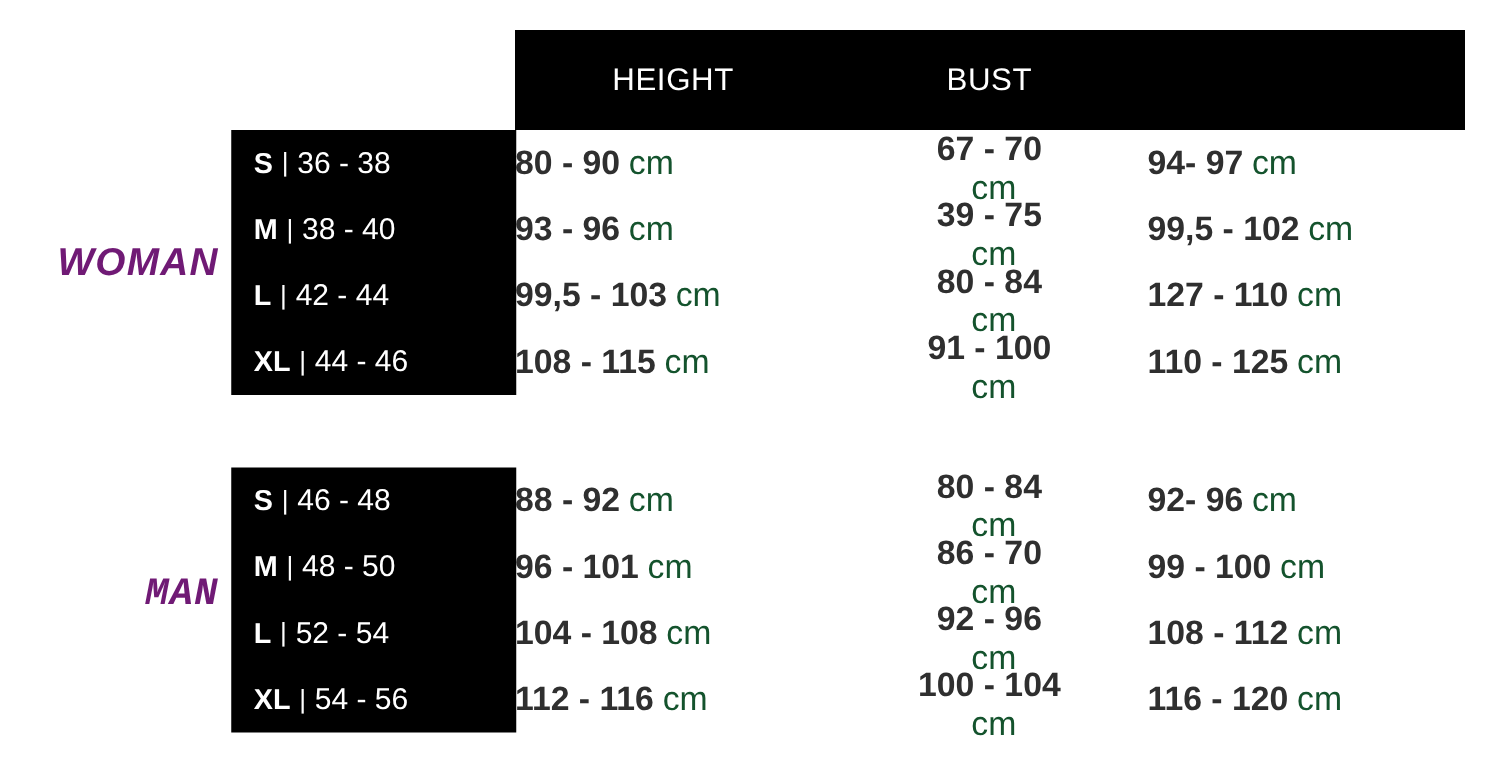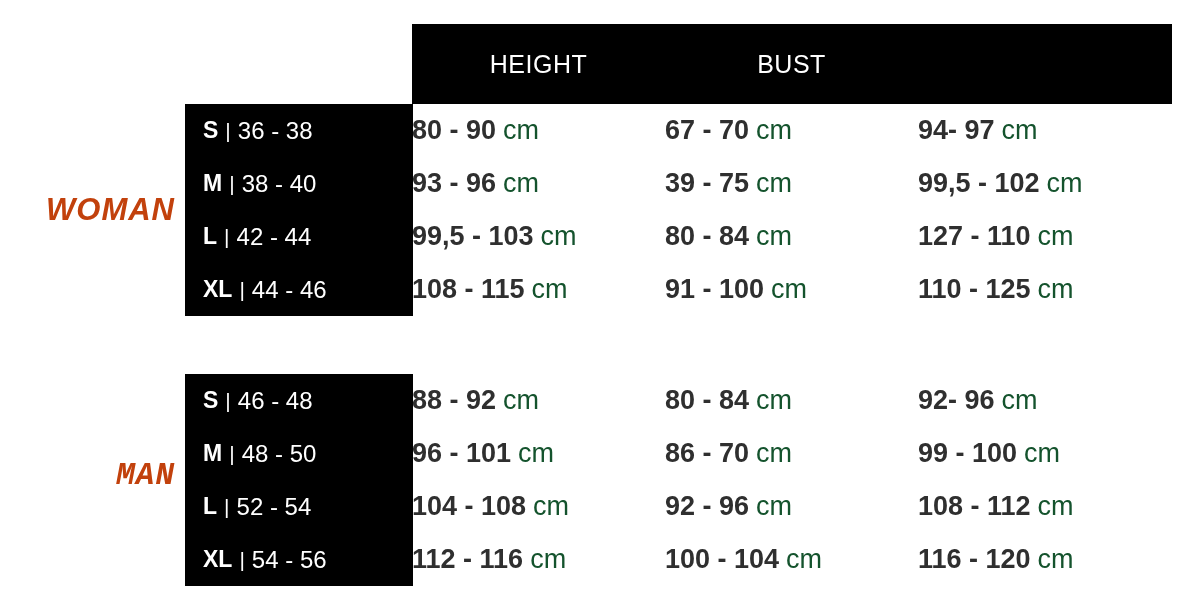--- a/index.html
+++ b/index.html
@@ -56,21 +56,21 @@
   }
   .size-block.woman { top: 104px; height: 212px; }
   .size-block.man   { top: 374px; height: 212px; }
 
   
   .group-label {
     position: absolute;
     font-size: 31px;
     font-weight: bold;
     font-style: italic;
-    color: #c2410c;
+    color: #701a75;
     letter-spacing: 1px;
     text-align: right;
     width: 170px;
     left: 5px;
   }
   .group-label.woman { top: 192px; }
   .group-label.man   { top: 458px; font-family: Liberation Mono, monospace; }
 
   
   .row {
@@ -121,21 +121,21 @@
   .cell-val .num {
     font-weight: bold;
     color: #2f2f2f;
   }
   .cell-val .unit {
     font-weight: normal;
     margin-left: 7px;
     color: #14532d;
   }
   .cv-height { left: 412px; width: 253px; }
-  .cv-bust   { left: 665px; width: 253px; }
+  .cv-bust   { left: 665px; width: 253px; flex-direction: column; }
   .cv-waist  { left: 918px; width: 254px; }
 </style>
 </head>
 <body>
 
 <div class="sheet">
 
   <div class="header-band"></div>
 
   <div class="header-cell hc-height">HEIGHT</div>

